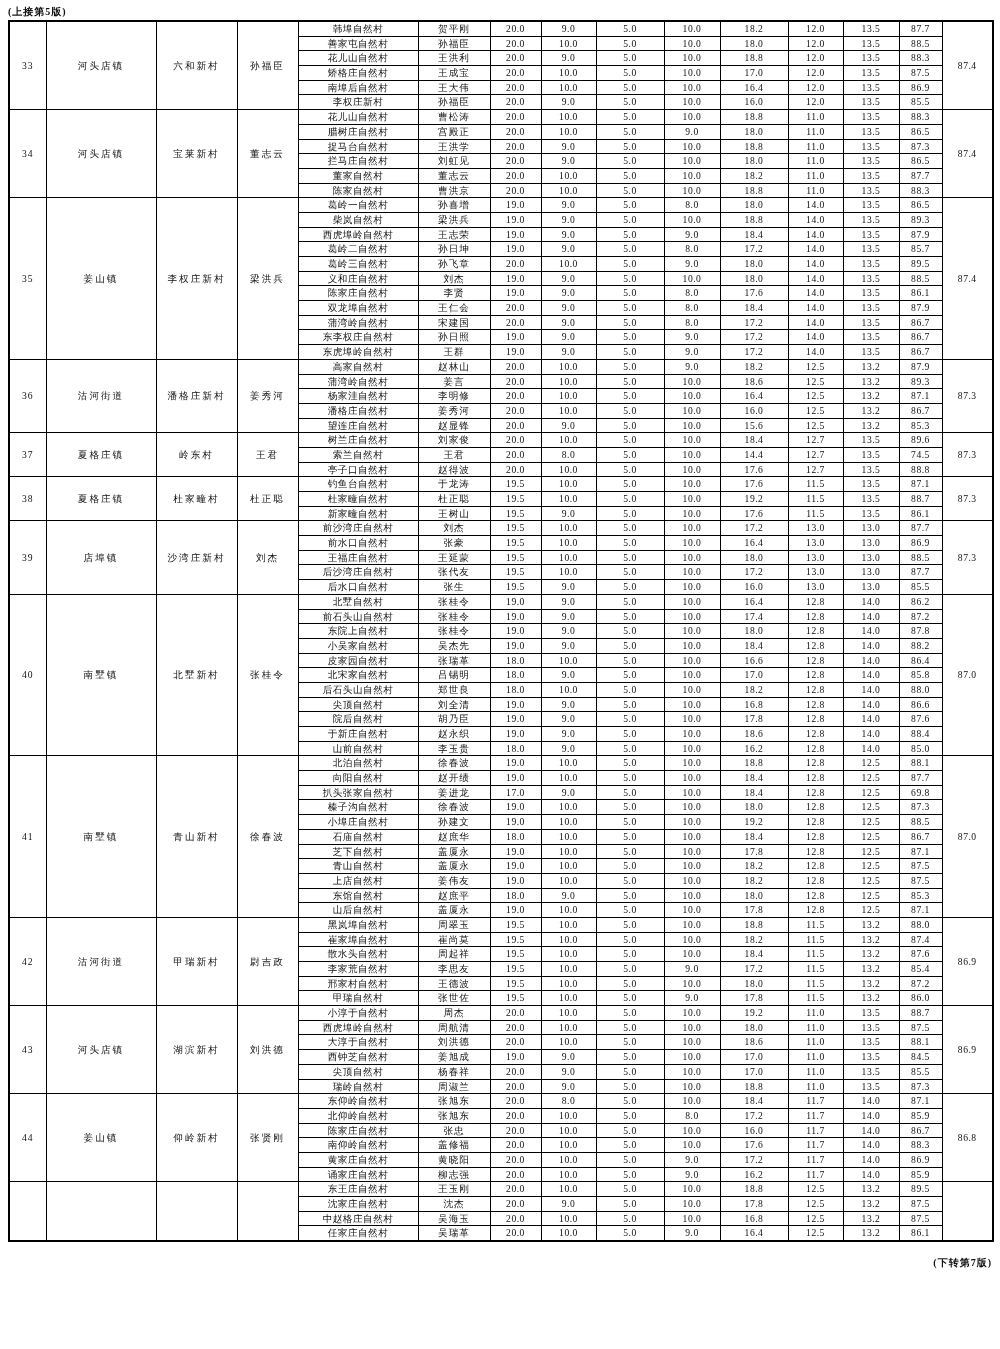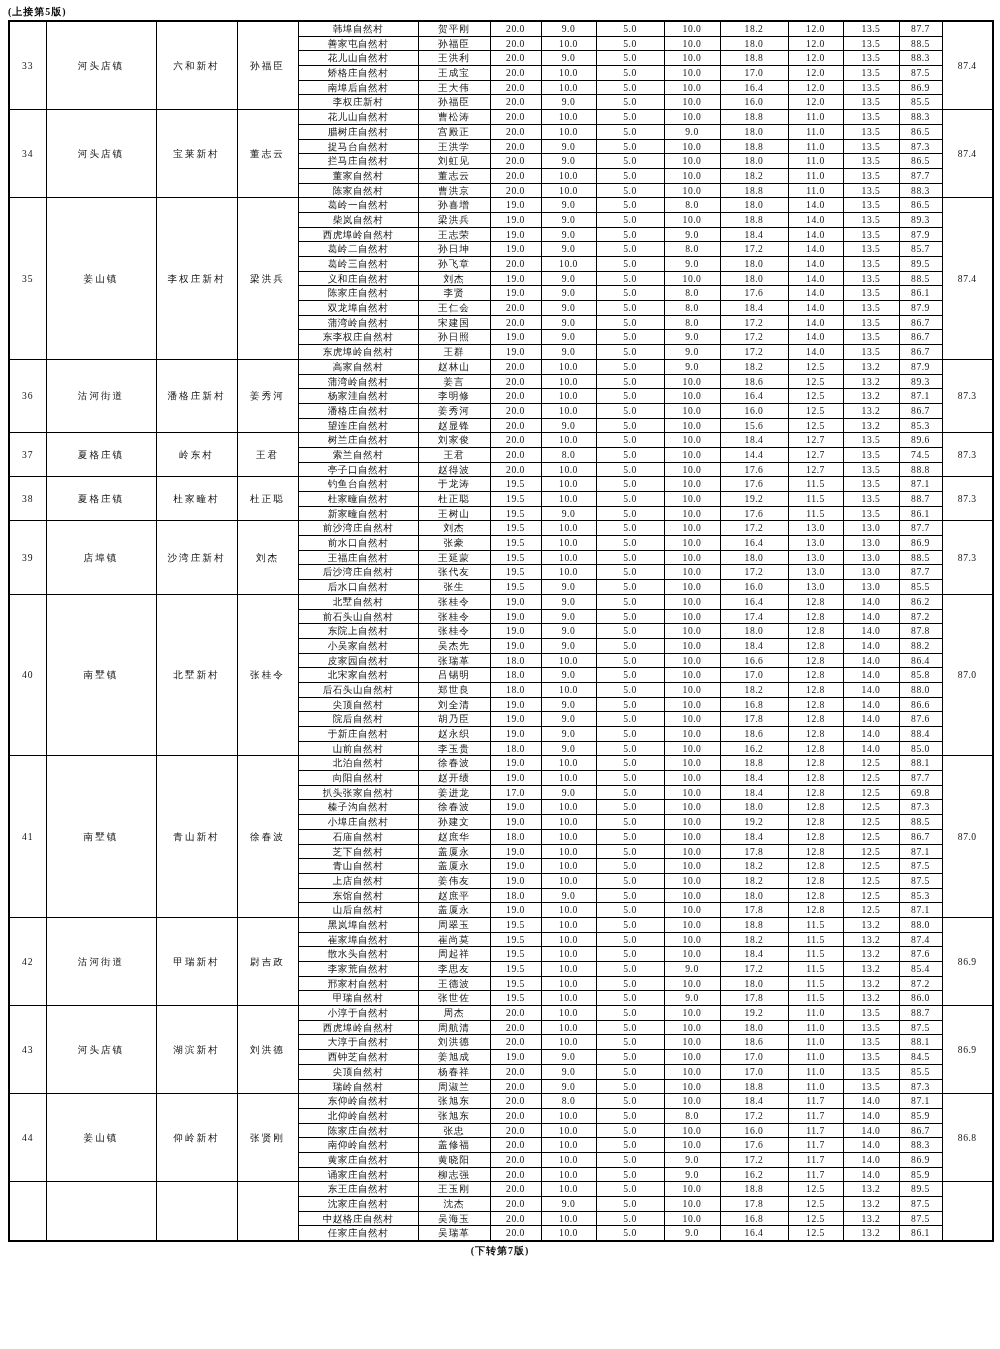--- a/index.html
+++ b/index.html
@@ -6,21 +6,21 @@
   body{
     width:1000px;height:1349px;box-sizing:border-box;
     padding:3px 8px 0 8px;
     font-family:"Liberation Serif","DejaVu Serif",serif;
     color:#111;
   }
   .page-note{
     font-size:10px;font-weight:bold;letter-spacing:1px;
     height:17px;line-height:17px;
   }
-  .page-note.bottom{text-align:center;margin-top:0;}
+  .page-note.bottom{text-align:right;margin-top:12px;}
   table.score-table{
     border-collapse:collapse;table-layout:fixed;
     width:984px;
   }
   .score-table td{
     border:1px solid #000;
     text-align:center;vertical-align:middle;
     font-size:9.6px;line-height:1;height:13.7px;
     padding:0;overflow:hidden;white-space:nowrap;
   }

